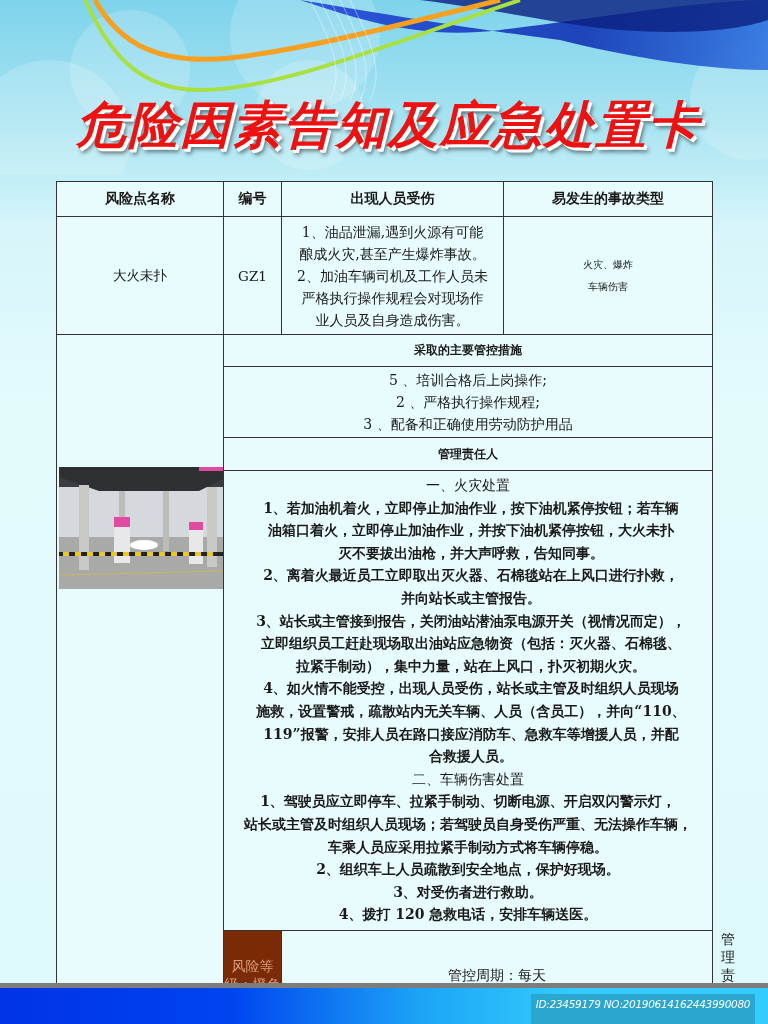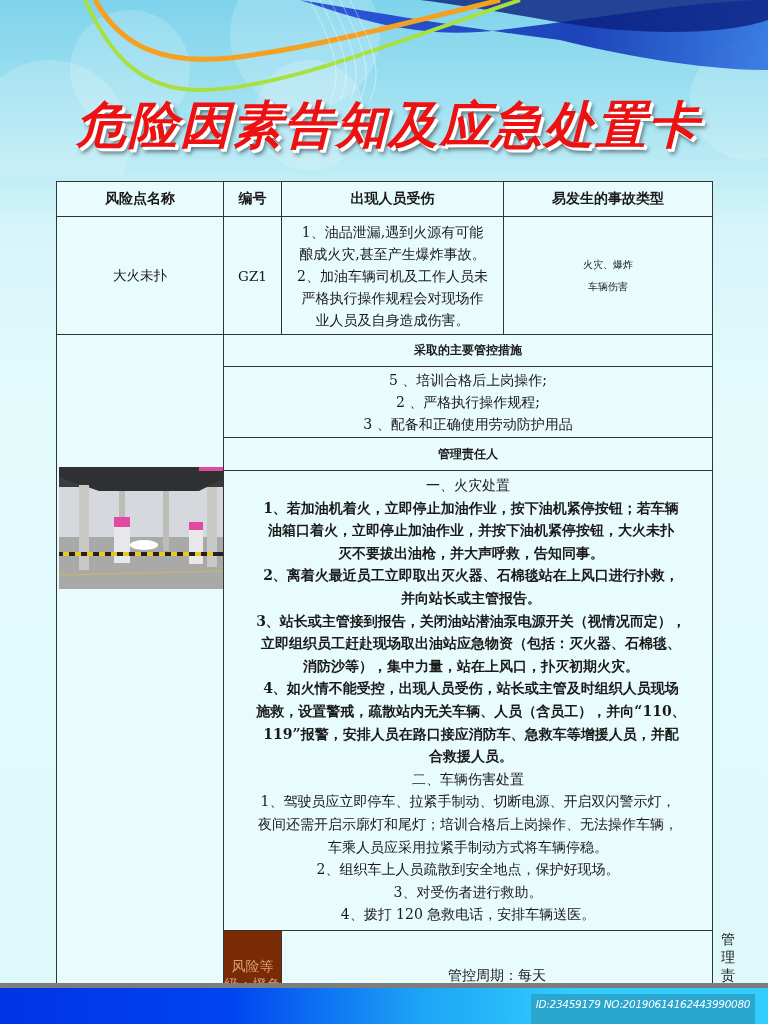--- a/index.html
+++ b/index.html
@@ -35,21 +35,21 @@
   }
   .hdr { font-weight: bold; font-size: 14px; text-align: center; height: 35px; font-family: "DejaVu Sans", sans-serif; }
   .center { text-align: center; }
   .hazards { padding: 1px 6px; line-height: 22px; font-size: 14px; }
   .accident { padding: 16px 8px; line-height: 22px; font-size: 10px; }
   .sub-hdr { font-weight: bold; text-align: center; height: 32px; font-size: 12px; font-family: "DejaVu Sans", sans-serif; }
   .measures { padding: 2px 6px; line-height: 22px; font-size: 14px; height: 69px; }
   .emergency { padding: 3px 8px 4px 8px; line-height: 22.6px; font-size: 14px; height: 459px; vertical-align: top !important; margin-top: 24px; }
   .emergency .sec { padding-left: 0; }
   .emergency .item { padding-left: 6px; font-weight: bold; }
-  .emergency .item2 { padding-left: 0; }
+  .emergency .item2 { padding-left: 0; font-weight: bold; }
   .photo-cell { padding: 0; vertical-align: top !important; position: relative; }
   .photo {
     position: absolute; left: 2px; top: 132px; width: 164px; height: 122px;
     overflow: hidden; background: #c8c9cb;
   }
   .foot-row td { height: 28px; font-size: 14px; font-family: "DejaVu Sans", sans-serif; }
   .risk-level { background: #7a2a05; color: #d9a07a; text-align: center; }
   .period { text-align: center; }
   .owner { padding-left: 8px; }
   .footer-bar {
@@ -183,28 +183,28 @@
   <tr>
     <td class="emergency" colspan="3">
       <div class="sec">一、火灾处置</div>
       <div class="item">1、若加油机着火，立即停止加油作业，按下油机紧停按钮；若车辆</div>
       <div class="item">油箱口着火，立即停止加油作业，并按下油机紧停按钮，大火未扑</div>
       <div class="item">灭不要拔出油枪，并大声呼救，告知同事。</div>
       <div class="item">2、离着火最近员工立即取出灭火器、石棉毯站在上风口进行扑救，</div>
       <div class="item">并向站长或主管报告。</div>
       <div class="item">3、站长或主管接到报告，关闭油站潜油泵电源开关（视情况而定），</div>
       <div class="item">立即组织员工赶赴现场取出油站应急物资（包括：灭火器、石棉毯、</div>
-      <div class="item">消防沙等），集中力量，站在上风口，扑灭初期火灾。</div>
+      <div class="item">拉紧手制动），集中力量，站在上风口，扑灭初期火灾。</div>
       <div class="item">4、如火情不能受控，出现人员受伤，站长或主管及时组织人员现场</div>
       <div class="item">施救，设置警戒，疏散站内无关车辆、人员（含员工），并向“110、</div>
       <div class="item">119”报警，安排人员在路口接应消防车、急救车等增援人员，并配</div>
       <div class="item">合救援人员。</div>
       <div class="sec">二、车辆伤害处置</div>
       <div class="item2">1、驾驶员应立即停车、拉紧手制动、切断电源、开启双闪警示灯，</div>
-      <div class="item2">夜间还需开启示廓灯和尾灯；培训合格后上岗操作、无法操作车辆，</div>
+      <div class="item2">站长或主管及时组织人员现场；若驾驶员自身受伤严重、无法操作车辆，</div>
       <div class="item2">车乘人员应采用拉紧手制动方式将车辆停稳。</div>
       <div class="item2">2、组织车上人员疏散到安全地点，保护好现场。</div>
       <div class="item2">3、对受伤者进行救助。</div>
       <div class="item2">4、拨打 120 急救电话，安排车辆送医。</div>
     </td>
   </tr>
 
   <tr class="foot-row">
     <td class="risk-level">风险等级：橙色</td>
     <td class="period" colspan="2">管控周期：每天</td>

